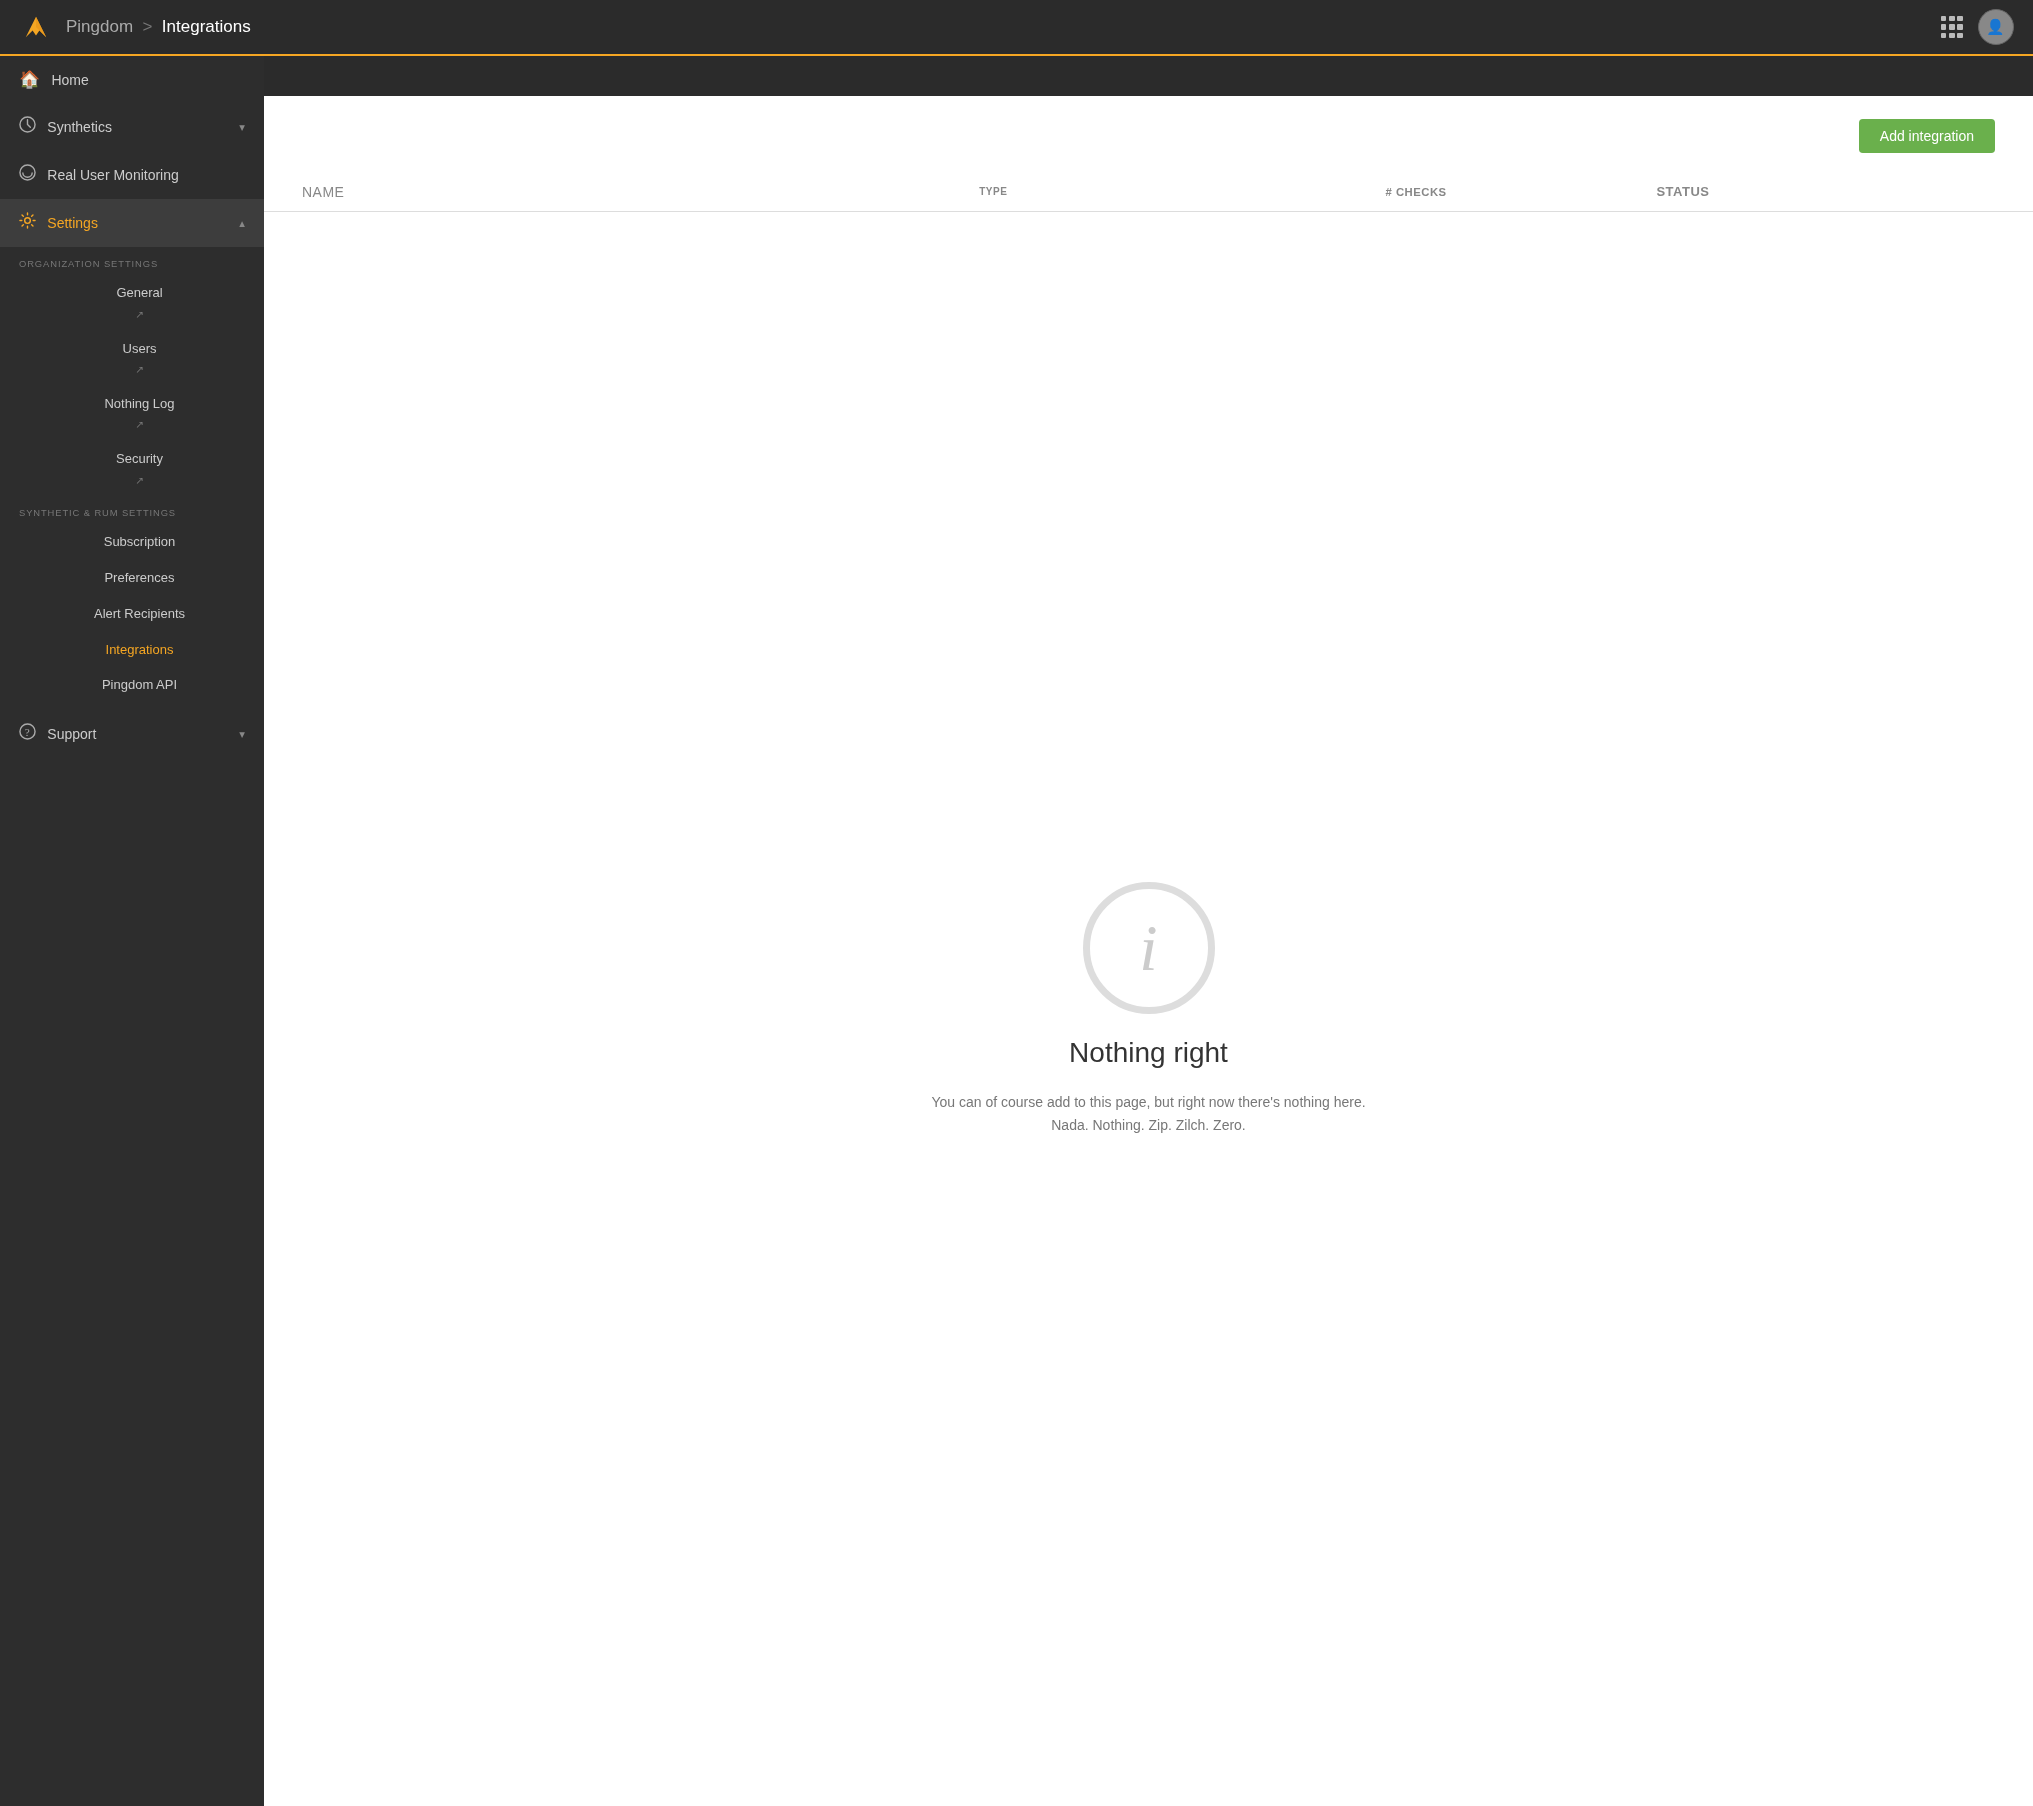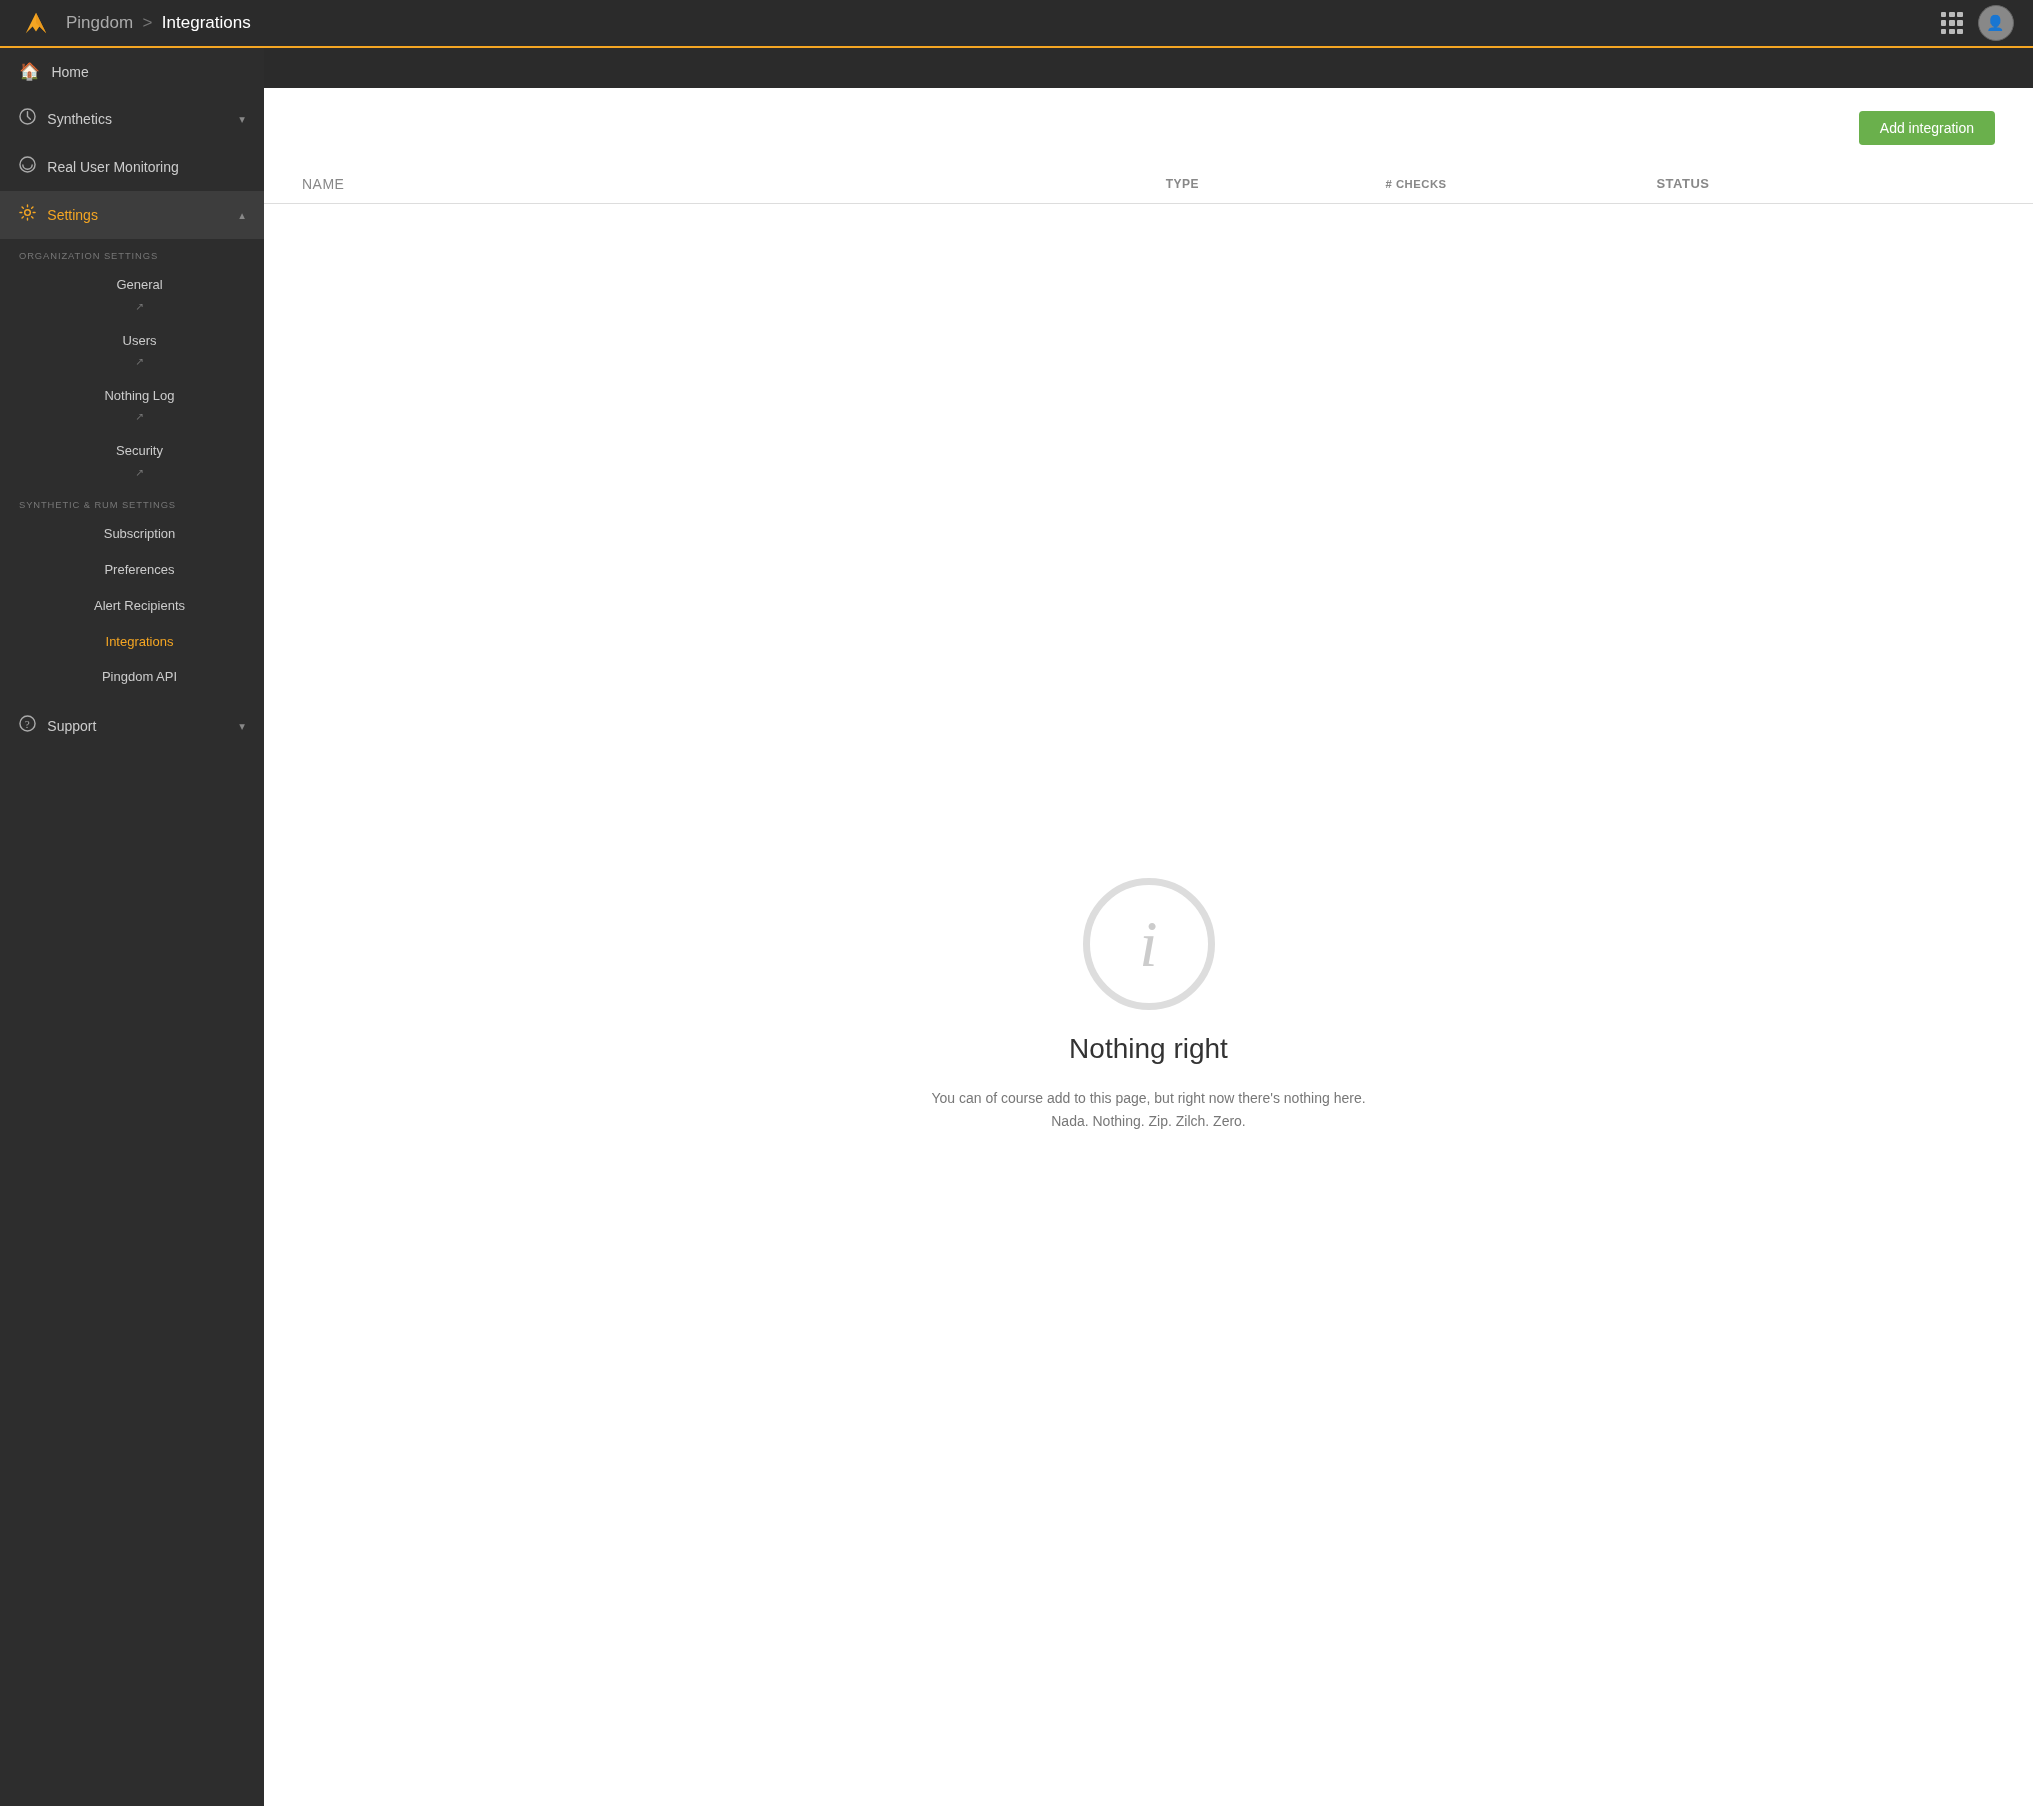--- a/index.html
+++ b/index.html
@@ -1,21 +1,21 @@
 <!DOCTYPE html>
 <html style="font-size:15px"><head>
   <meta charset="utf-8">
   <style>
     * { box-sizing: border-box; margin: 0; padding: 0; }
     body { font-family: -apple-system, BlinkMacSystemFont, 'Segoe UI', sans-serif; display: flex; flex-direction: column; height: 100vh; background: #2b2b2b; }
 
     
     .top-header {
       background: #2b2b2b;
-      height: 48px;
+      height: 56px;
       display: flex;
       align-items: center;
       padding: 0 19px;
       border-bottom: 2.8px solid #f5a623;
       flex-shrink: 0;
     }
     .logo-icon {
       width: 34px;
       height: 34px;
       margin-right: 13px;
@@ -153,21 +153,21 @@
 
     
     .table-header {
       display: flex;
       align-items: center;
       padding: 11.3px 38px;
       border-bottom: 0.9px solid #ddd;
       gap: 0;
     }
     .col-name { flex: 2; font-size: 14px; color: #888; letter-spacing: 0.5px; text-transform: uppercase; font-weight: 400; }
-    .col-type { flex: 1.2; font-size: 12px; color: #888; letter-spacing: 0.5px; text-transform: uppercase; font-weight: 600; text-align: center; }
+    .col-type { flex: 1.2; font-size: 10px; color: #888; letter-spacing: 0.5px; text-transform: uppercase; font-weight: 600; }
     .col-checks { flex: 0.8; font-size: 11.3px; color: #888; letter-spacing: 0.5px; text-transform: uppercase; font-weight: 600; }
     .col-status { flex: 1; font-size: 13px; color: #888; letter-spacing: 0.5px; text-transform: uppercase; font-weight: 600; }
 
     
     .empty-state {
       flex: 1;
       display: flex;
       flex-direction: column;
       align-items: center;
       justify-content: center;

